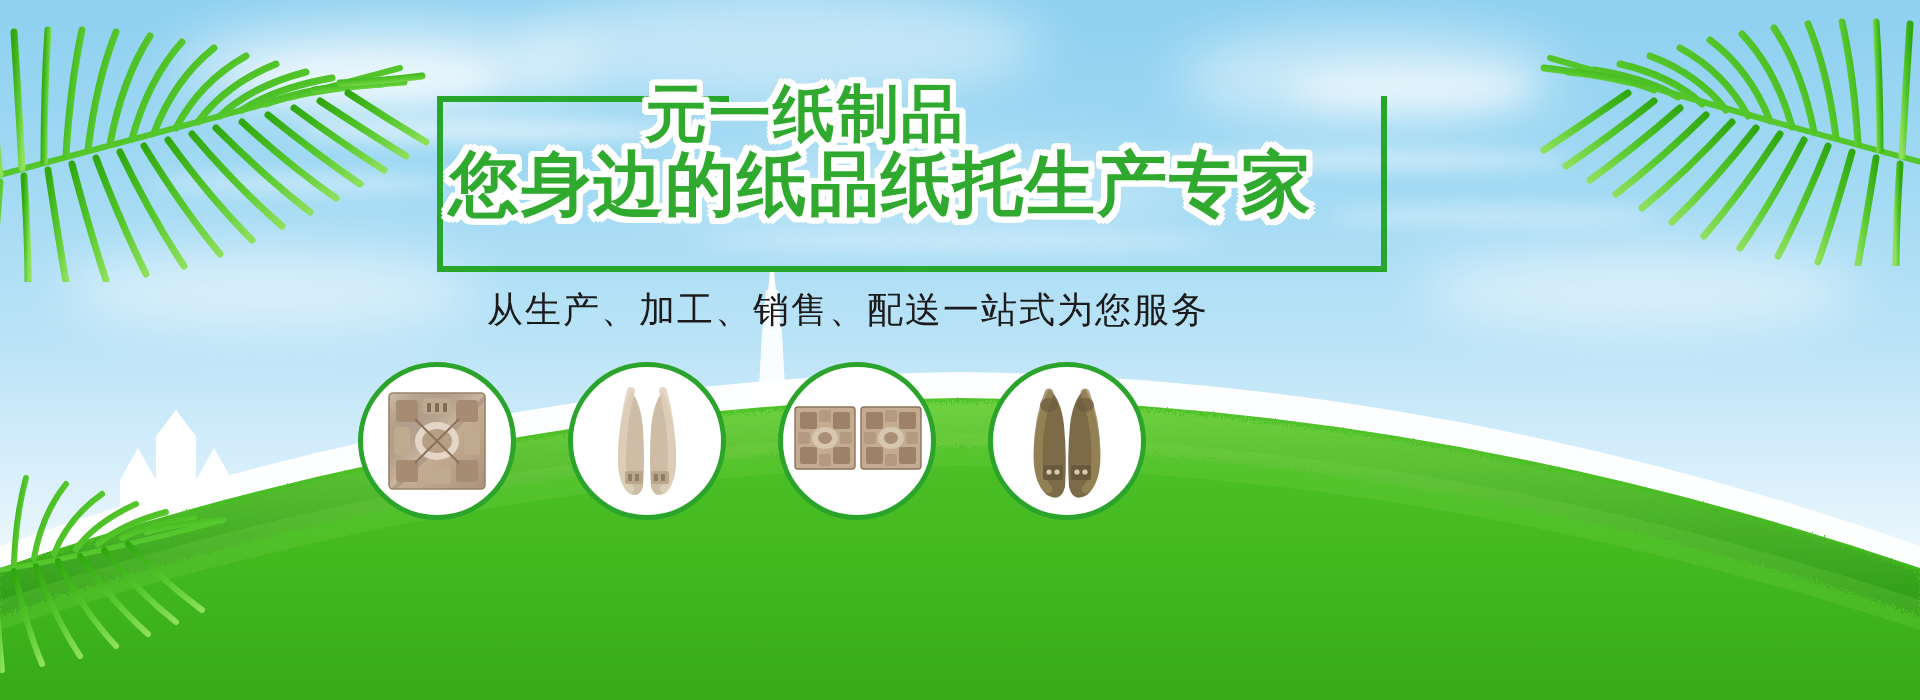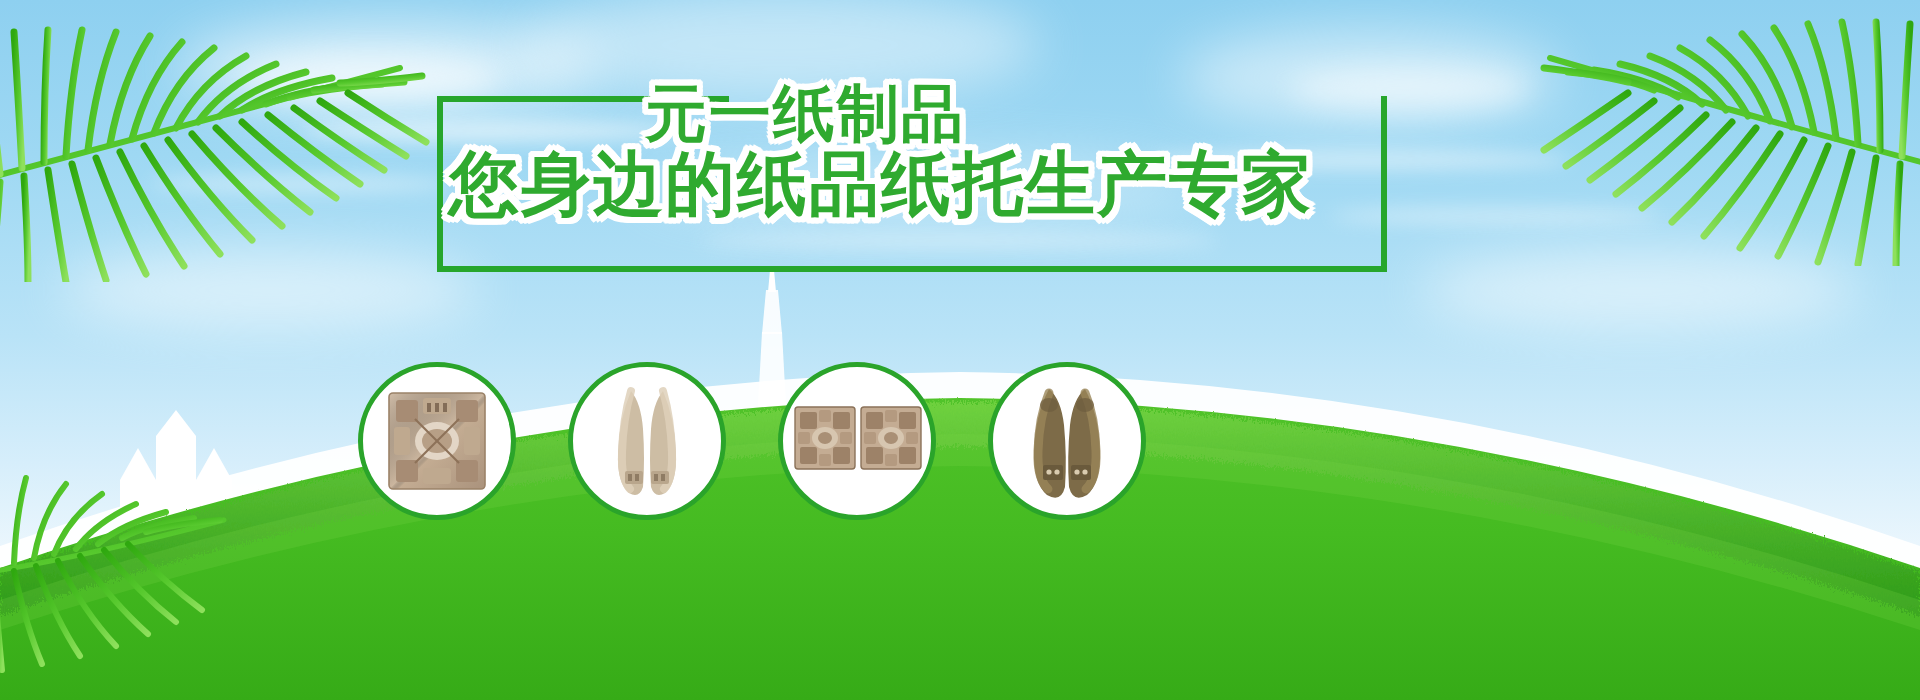--- a/index.html
+++ b/index.html
@@ -303,20 +303,21 @@
     <div id="frame-top"></div>
     <div id="frame-left"></div>
     <div id="frame-right"></div>
     <div id="frame-bottom"></div>
 
     <div class="title-line" id="title1">元一纸制品</div>
 
     <div class="title-line" id="title2">您身边的纸品纸托生产专家</div>
   </div>
 
+  <div id="subtitle">从生产、加工、销售、配送一站式为您服务</div>
 
   <div class="pcircle" style="left:358px;top:362px;width:148px;height:148px;">
     <svg class="pstage" viewBox="0 0 148 148">
       <defs>
         <linearGradient id="p1g" x1="0" y1="0" x2="1" y2="1">
           <stop offset="0%" stop-color="#d8c6b2"></stop>
           <stop offset="50%" stop-color="#bda храм88" stop-opacity="0"></stop>
           <stop offset="55%" stop-color="#bda488"></stop>
           <stop offset="100%" stop-color="#8f7560"></stop>
         </linearGradient>

